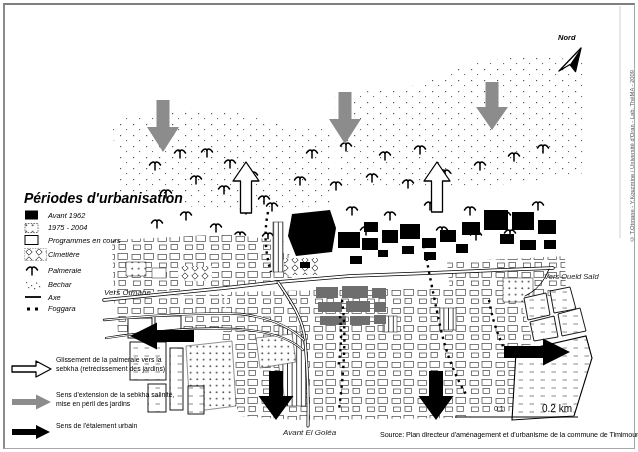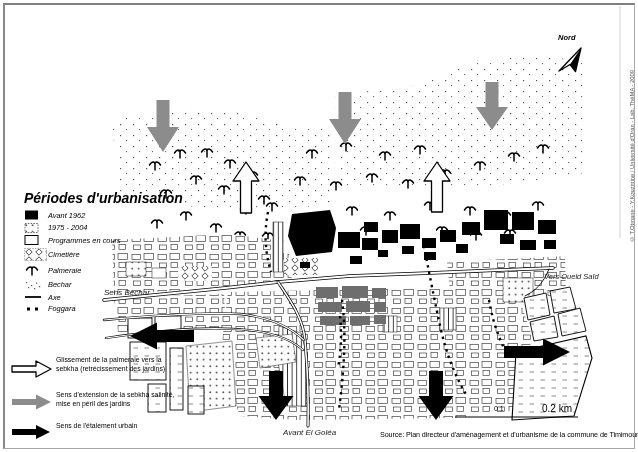--- a/index.html
+++ b/index.html
@@ -337,21 +337,21 @@
     </div>
     <div class="al-row">
       <span class="ic">
         <svg width="44" height="16" viewBox="0 0 44 16">
           <polygon points="2,5 26,5 26,1 40,8 26,15 26,11 2,11" fill="#000"></polygon>
         </svg></span>
       <span class="tx">Sens de l'étalement urbain</span>
     </div>
   </div>
 
-  <div class="abs lbl-road" style="left:104px;top:288px">Sens Bechar</div>
+  <div class="abs lbl-road" style="left:104px;top:288px">Vers Otmane</div>
   <div class="abs lbl-road" style="left:283px;top:428px">Avant El Goléa</div>
   <div class="abs lbl-road" style="left:544px;top:272px;font-size:7.5px">Vers Oueld Saïd</div>
 
   <div class="abs scale-num" style="left:494px;top:405px">0.1</div>
   <div class="abs scale-km" style="left:542px;top:403px">0.2 km</div>
 
   <div class="abs source" style="left:380px;top:430px">Source: Plan directeur d'aménagement et d'urbanisme de la commune de Timimoun</div>
 
   <div class="abs credit">© T.Otmane - Y.Kouzmine / Université d'Oran - Lab. ThéMA - 2009</div>
 </div>

